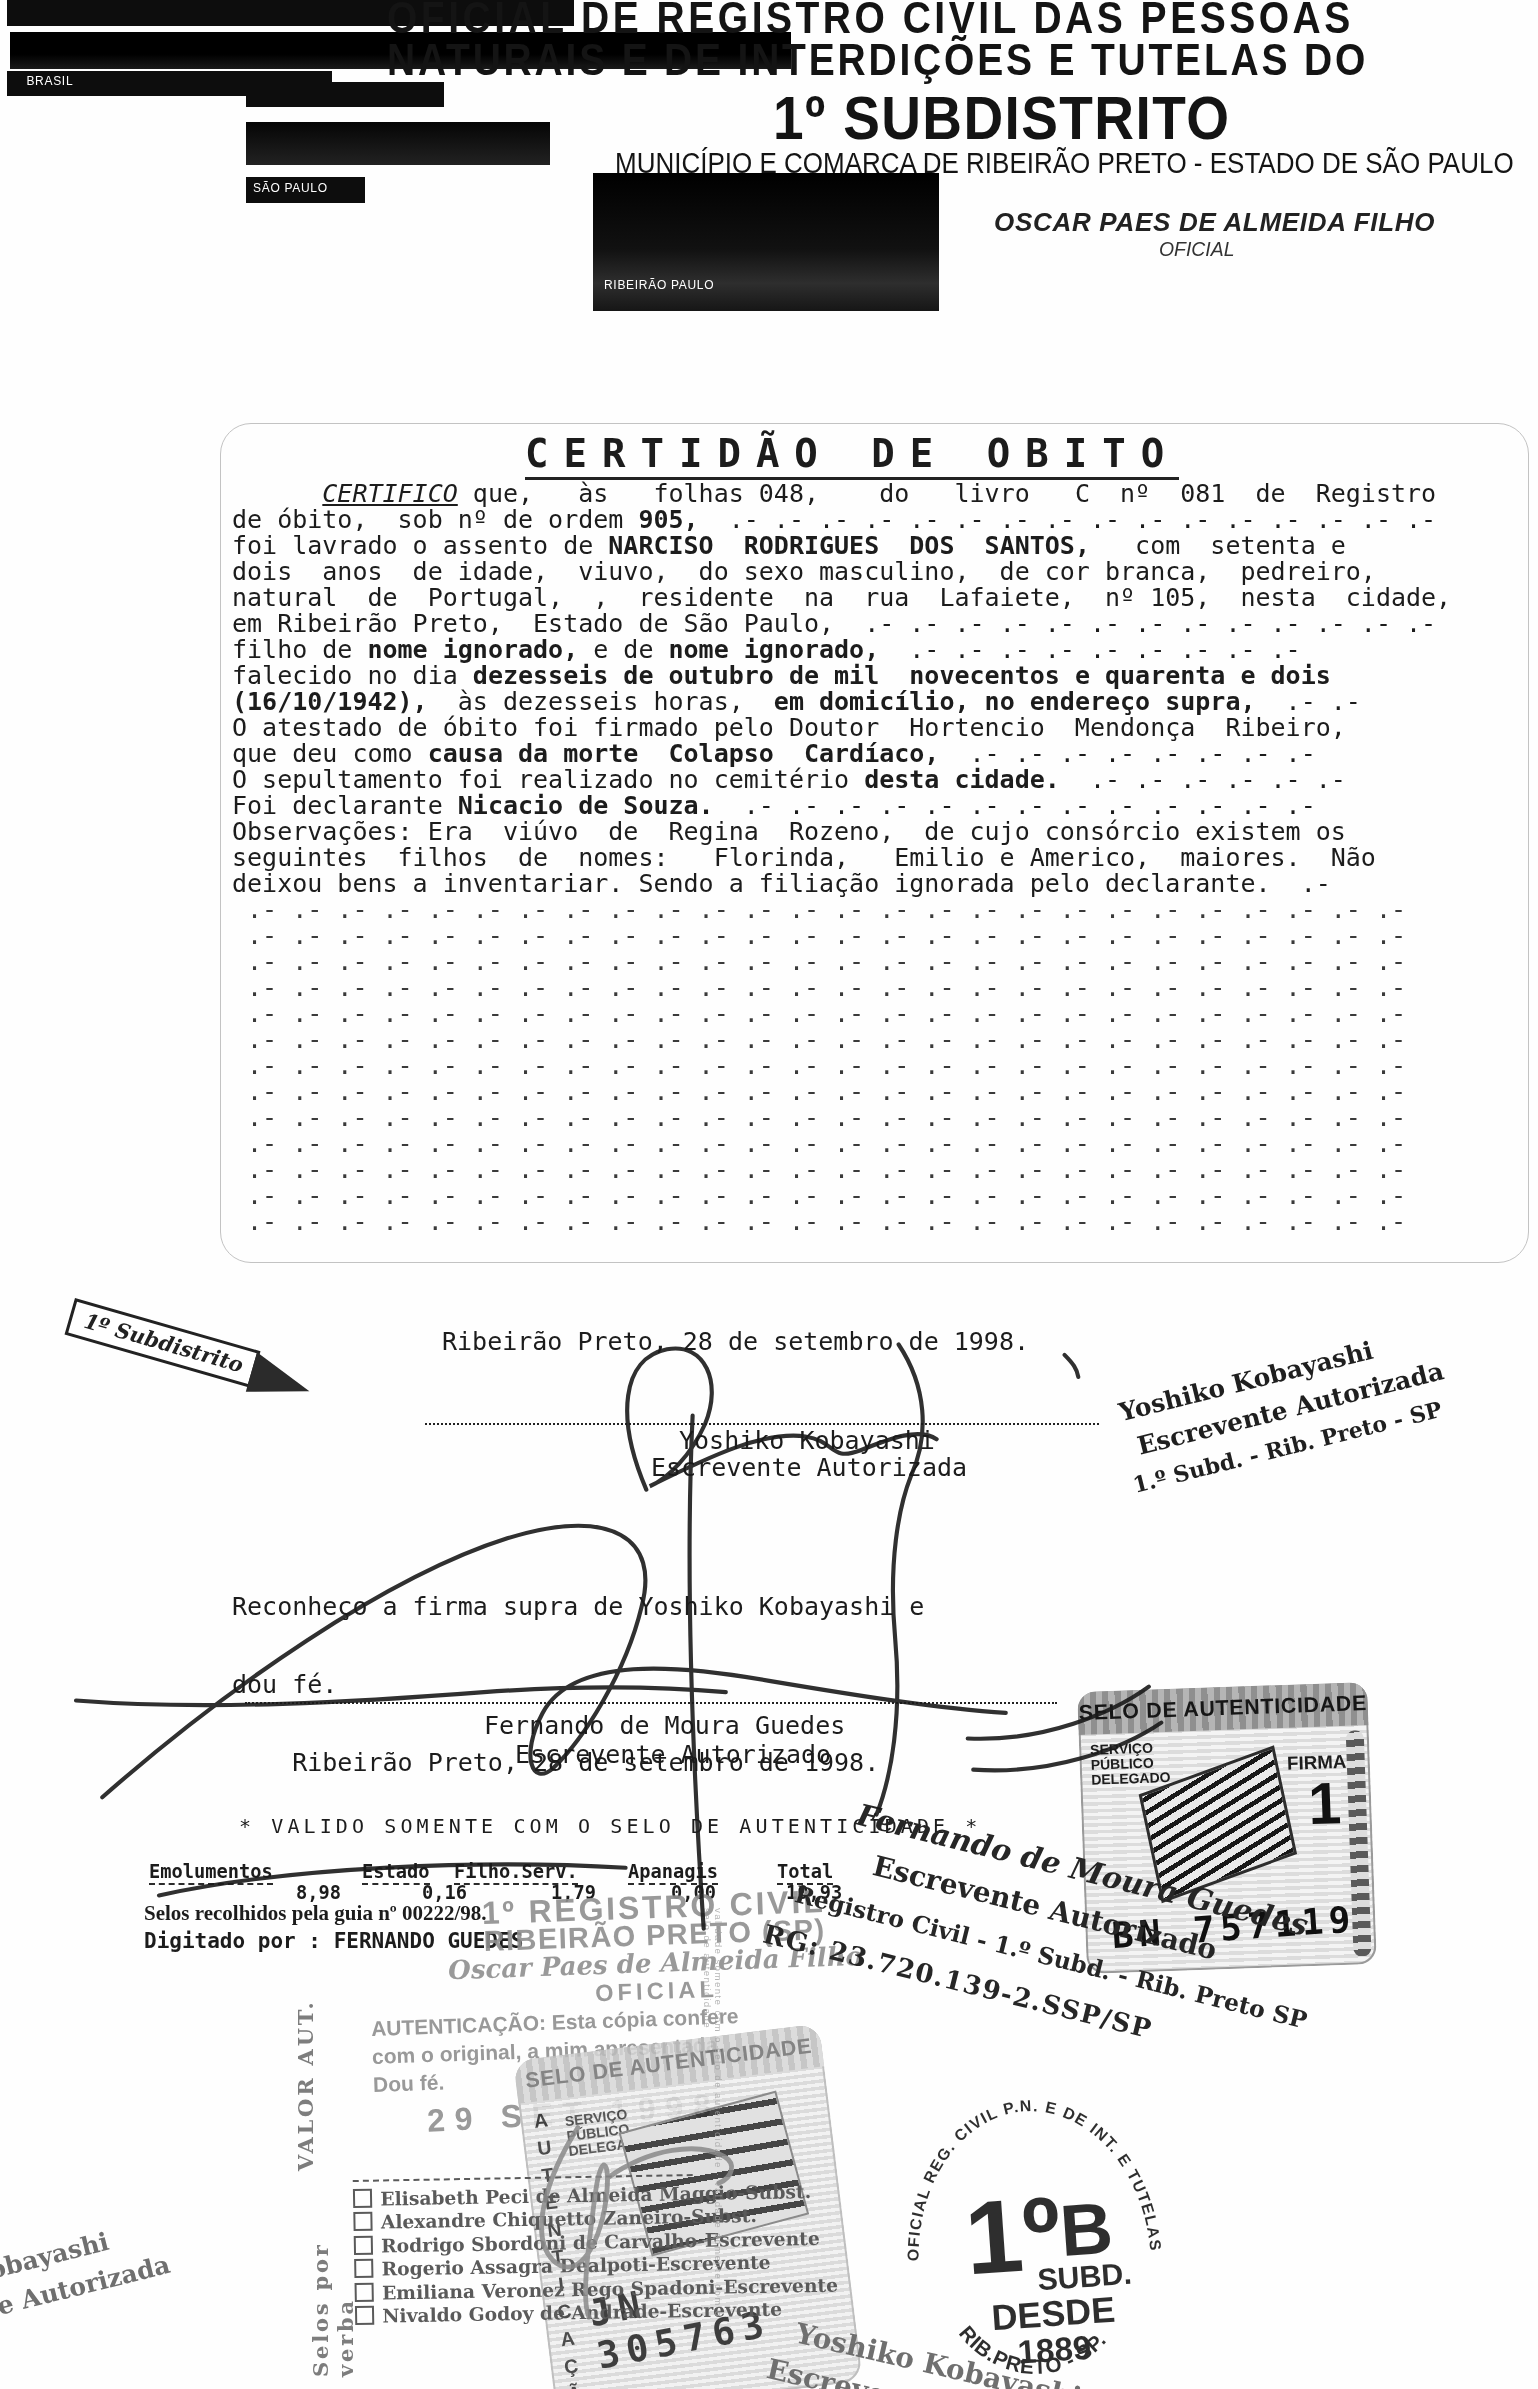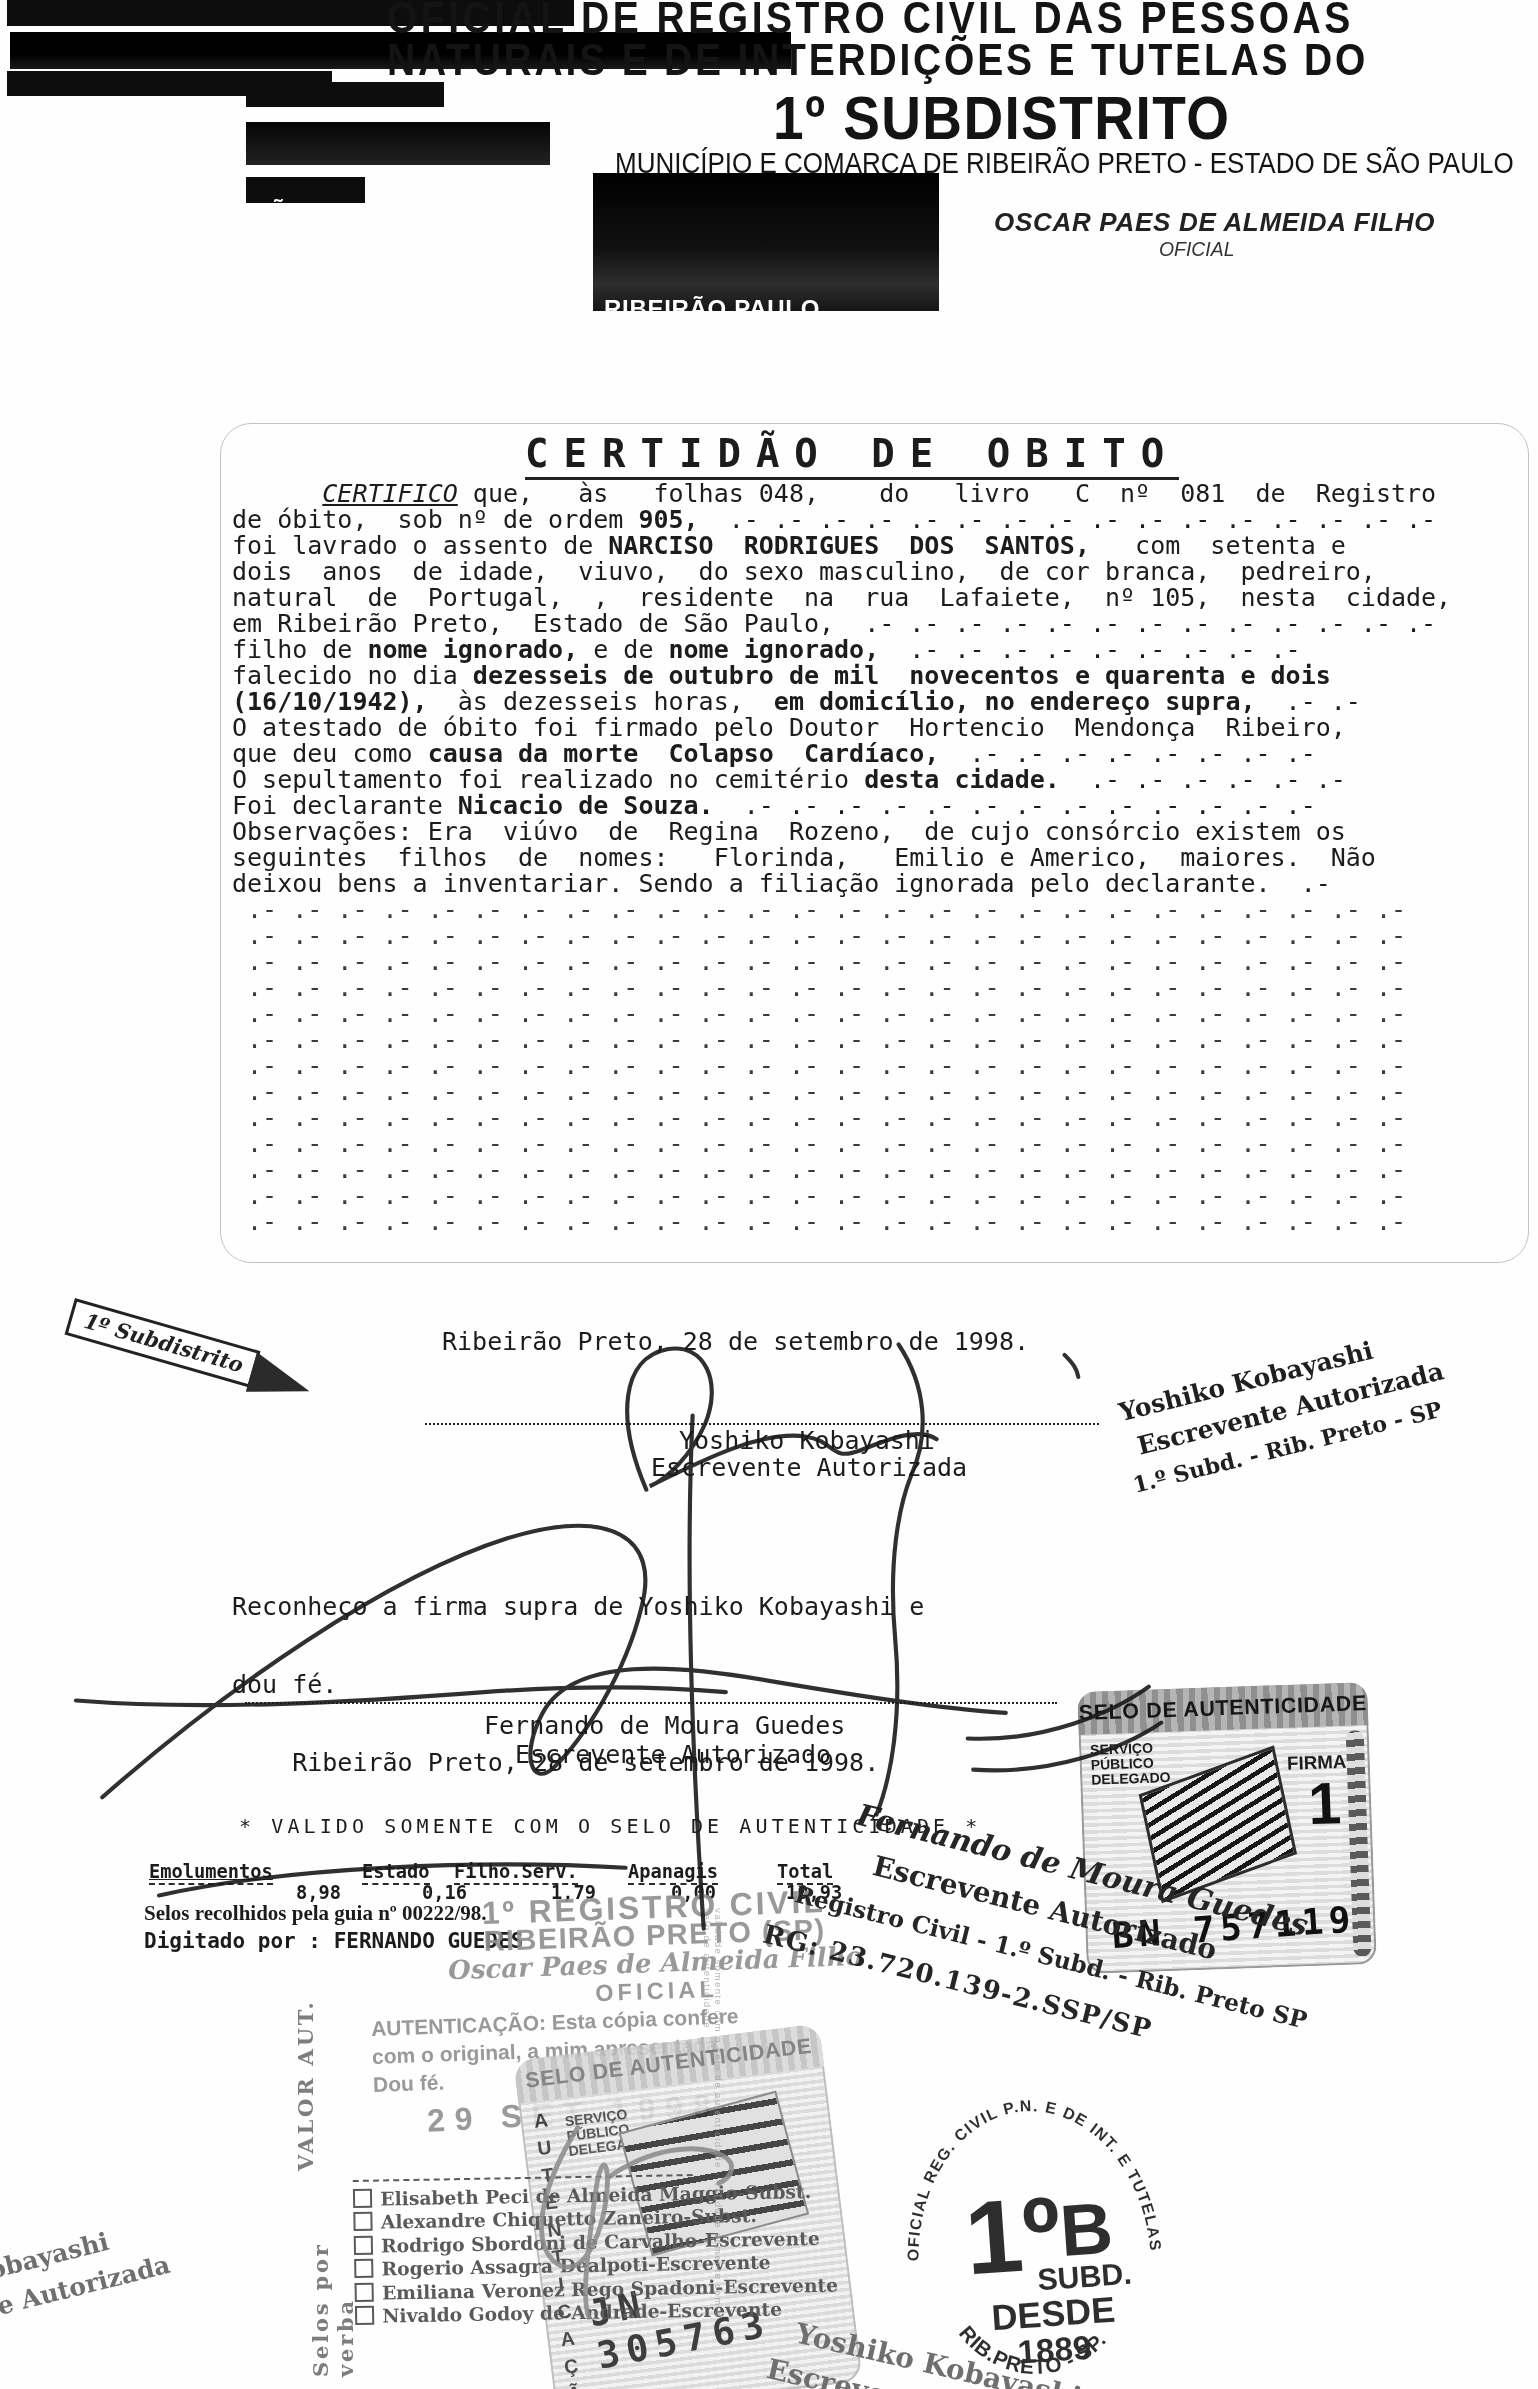--- a/index.html
+++ b/index.html
@@ -8,21 +8,21 @@
   .abs{position:absolute;}
   
   .hdr{font-family:"Liberation Sans",sans-serif;font-weight:bold;color:#141414;}
   .hdr1{left:387px;top:-7px;font-size:39px;letter-spacing:3.5px;transform:scaleY(1.15);transform-origin:top left;}
   .hdr2{left:387px;top:35px;font-size:39px;letter-spacing:2.8px;transform:scaleY(1.15);transform-origin:top left;}
   .hdr-sub{left:773px;top:83px;font-size:55px;letter-spacing:1.4px;transform:scaleY(1.1);transform-origin:top left;}
   .hdr-com{left:615px;top:147px;font-size:26px;font-weight:normal;letter-spacing:0px;transform:scaleY(1.1);transform-origin:top left;white-space:nowrap;}
   .oscar{left:994px;top:207px;font-size:26px;font-style:italic;letter-spacing:0.7px;font-family:"Liberation Sans",sans-serif;font-weight:bold;color:#222;}
   .oficial-t{left:1159px;top:238px;font-size:19.4px;font-style:italic;font-family:"Liberation Sans",sans-serif;color:#333;}
   .bar{background:#0d0d0d;}
-  .flag-label{font-family:"Liberation Sans",sans-serif;font-weight:bold;color:#fff;font-size:24px;letter-spacing:0.7px;margin-top:17px;}
+  .flag-label{font-family:"Liberation Sans",sans-serif;font-weight:normal;color:#fff;font-size:12px;letter-spacing:0.7px;}
   .s1{left:7px;top:0;width:567px;height:26px;}
   .s2{left:9.7px;top:32px;width:781px;height:37px;background:linear-gradient(180deg,#000 60%,#1a1a1a);}
   .s3{left:7px;top:71px;width:325px;height:25px;padding:0;}
   .s3 span{position:absolute;left:19.4px;top:2.8px;}
   .s4{left:246px;top:82px;width:198px;height:25px;}
   .s5{left:246px;top:122px;width:304px;height:43px;background:linear-gradient(180deg,#050505,#222);}
   .s6{left:246px;top:177px;width:119px;height:26px;}
   .s6 span{position:absolute;left:7px;top:3.5px;}
   .bigblock{left:593px;top:173px;width:346px;height:138px;background:linear-gradient(180deg,#000 0%,#111 55%,#2e2e2e 80%,#161616);}
   .bigblock span{position:absolute;left:11px;top:105px;}
@@ -171,21 +171,21 @@
     <div>    Ribeirão Preto, 28 de setembro de 1998.</div>
   </div>
 
   <div class="abs dotline ln-fern"></div>
   <div class="abs tw nm-fern">Fernando de Moura Guedes</div>
   <div class="abs tw ti-fern">Escrevente Autorizado</div>
 
   <div class="abs valid">* VALIDO SOMENTE COM O SELO DE AUTENTICIDADE *</div>
 
   <div id="fee-table">
-      <div class="abs fee fee-h" style="left: 149px; top: 1861px; text-decoration: underline;">Emolumentos</div>
+      <div class="abs fee fee-h" style="left: 149px; top: 1861px;">Emolumentos</div>
       <div class="abs fee fee-h" style="left: 362px; top: 1861px;">Estado</div>
       <div class="abs fee fee-h" style="left: 454px; top: 1861px;">Filho.Serv.</div>
       <div class="abs fee fee-h" style="left: 628px; top: 1861px;">Apanagis</div>
       <div class="abs fee fee-h" style="left: 777px; top: 1861px;">Total</div>
       <div class="abs fee" style="left: 296px; top: 1882px;">8,98</div>
       <div class="abs fee" style="left: 422px; top: 1882px;">0,16</div>
       <div class="abs fee" style="left: 551px; top: 1882px;">1,79</div>
       <div class="abs fee" style="left: 671px; top: 1882px;">0,00</div>
       <div class="abs fee" style="left: 786px; top: 1882px;">10,93</div>
     </div>

